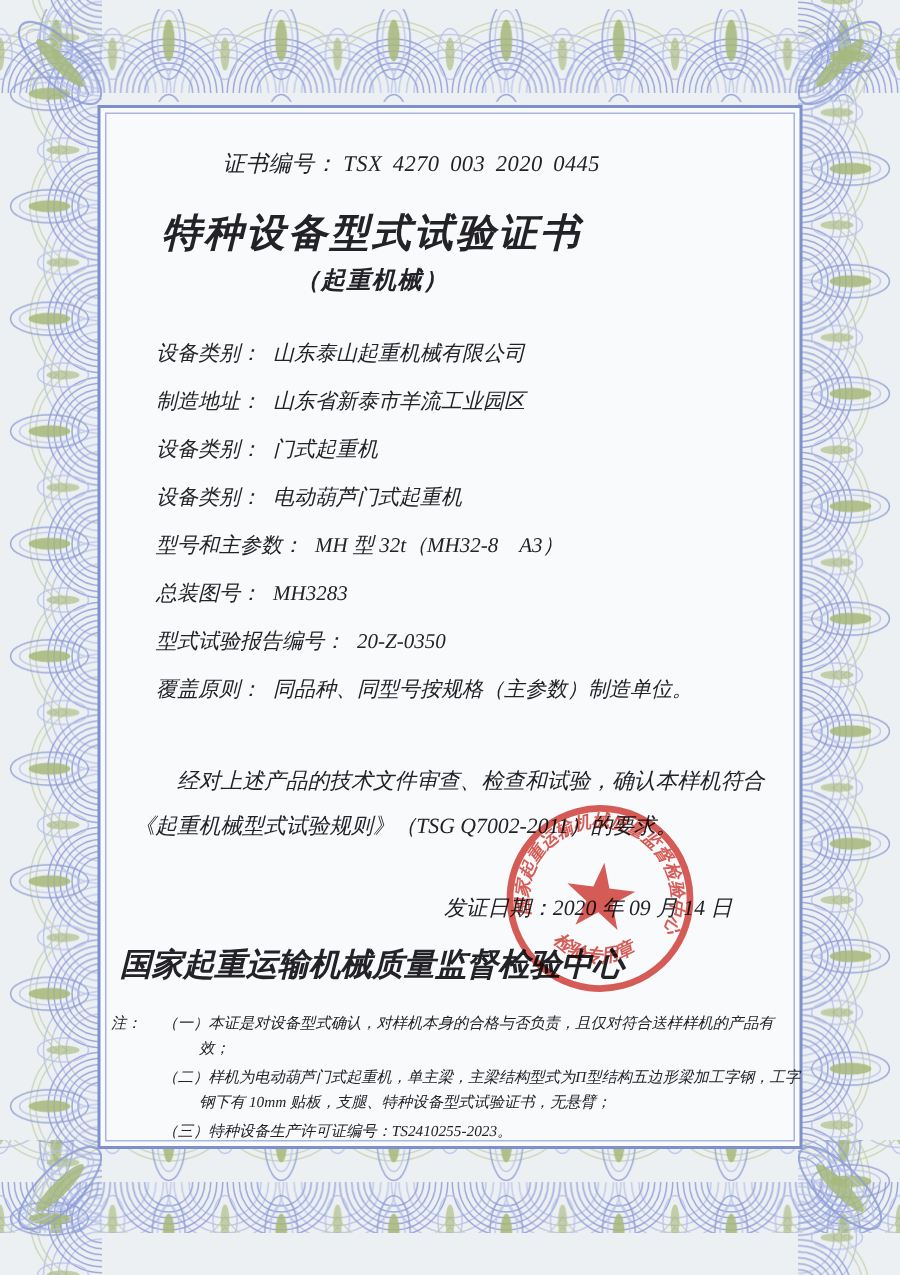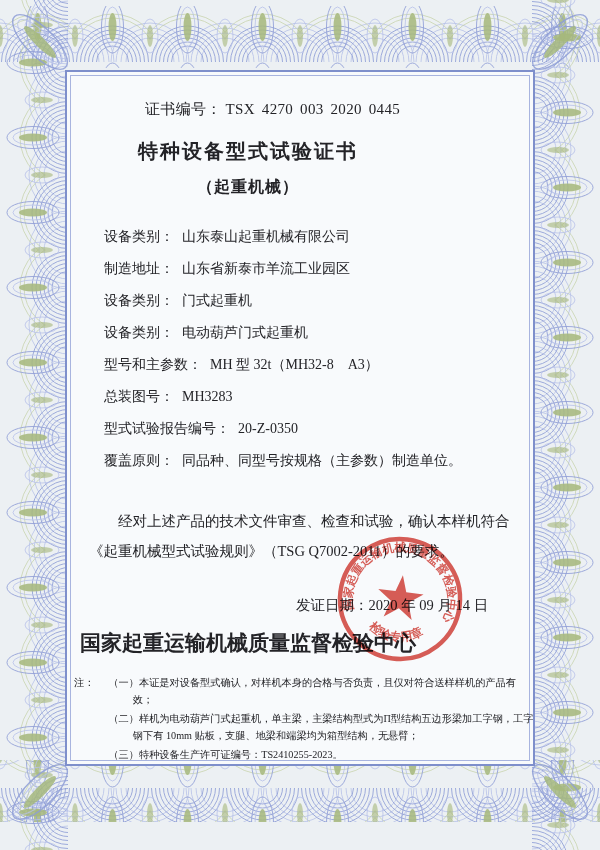--- a/index.html
+++ b/index.html
@@ -10,34 +10,34 @@
     --frame-blue:#7e8fcb;
     --frame-blue-light:#a8b4df;
     --paper:#ecf0f3;
     --content-bg:#f8fafc;
     --ink:#232327;
     --seal-red:#d64840;
   }
   html,body{margin:0;padding:0;}
   body{width:600px;height:850px;overflow:hidden;background:var(--paper);
        font-family:"Liberation Serif","DejaVu Serif",serif;color:var(--ink);}
-  .page{position:relative;width:496px;height:850px;}
+  .page{position:relative;width:496px;height:850px;font-style:italic;}
   .border-art{position:absolute;left:0;top:0;z-index:0;}
   .stroke-main{stroke:var(--border-blue);fill:none;stroke-width:1;opacity:.85;}
   .stroke-light{stroke:var(--border-blue-light);fill:none;stroke-width:1;opacity:.8;}
   .stroke-green{stroke:var(--leaf-green-soft);fill:none;stroke-width:1;opacity:.7;}
   .fill-green{fill:var(--leaf-green);opacity:.85;}
   .fill-green-light{fill:var(--leaf-green);opacity:.6;}
   .content{position:absolute;inset:0;z-index:2;}
   .cert-no{position:absolute;top:100px;left:0;right:96px;text-align:right;
            font-size:15px;letter-spacing:.3px;}
   .cert-no .num{margin-left:4px;word-spacing:3px;}
   .title{position:absolute;top:138px;left:0;width:100%;text-align:center;
          font-family:"Liberation Sans","DejaVu Sans",sans-serif;
-         font-size:20px;font-weight:bold;letter-spacing:2px;}
+         font-size:26px;font-weight:bold;letter-spacing:2px;}
   .subtitle{position:absolute;top:177px;left:0;width:100%;text-align:center;
          font-family:"Liberation Sans","DejaVu Sans",sans-serif;
          font-size:16px;font-weight:bold;letter-spacing:1px;}
   .fields{position:absolute;top:221px;left:104px;right:90px;}
   .field-row{height:32px;line-height:32px;font-size:14px;white-space:nowrap;}
   .field-value{margin-left:8px;}
   .statement{position:absolute;top:507px;left:89px;width:424px;
              font-size:14.5px;line-height:29.5px;}
   .statement .line1{text-indent:2em;}
   .date-line{position:absolute;top:596px;left:296px;font-size:14.5px;}
@@ -166,21 +166,21 @@
     <div class="date-line">
       <span>发证日期：</span><span>2020 年 09 月 14 日</span>
     </div>
 
     <div class="authority">国家起重运输机械质量监督检验中心</div>
 
     <div class="notes">
       <span class="notes-label">注：</span>
       <div class="notes-items">
         <div class="note-item">（一）本证是对设备型式确认，对样机本身的合格与否负责，且仅对符合送样样机的产品有效；</div>
-        <div class="note-item">（二）样机为电动葫芦门式起重机，单主梁，主梁结构型式为Π型结构五边形梁加工字钢，工字钢下有 10mm 贴板，支腿、地梁和端梁均为箱型结构，无悬臂；</div>
+        <div class="note-item">（二）样机为电动葫芦门式起重机，单主梁，主梁结构型式为Π型结构五边形梁加工字钢，工字钢下有 10mm 贴板，支腿、特种设备型式试验证书，无悬臂；</div>
         <div class="note-item">（三）特种设备生产许可证编号：TS2410255-2023。</div>
       </div>
     </div>
 
   </div>
 
   <svg class="seal" viewBox="0 0 130 130">
     <defs>
       <path id="sealTopPath" d="M 20.5 83 A 48 48 0 1 1 109.5 83"></path>
       <path id="sealBottomPath" d="M 28.6 86 A 42 42 0 0 0 101.4 86"></path>

